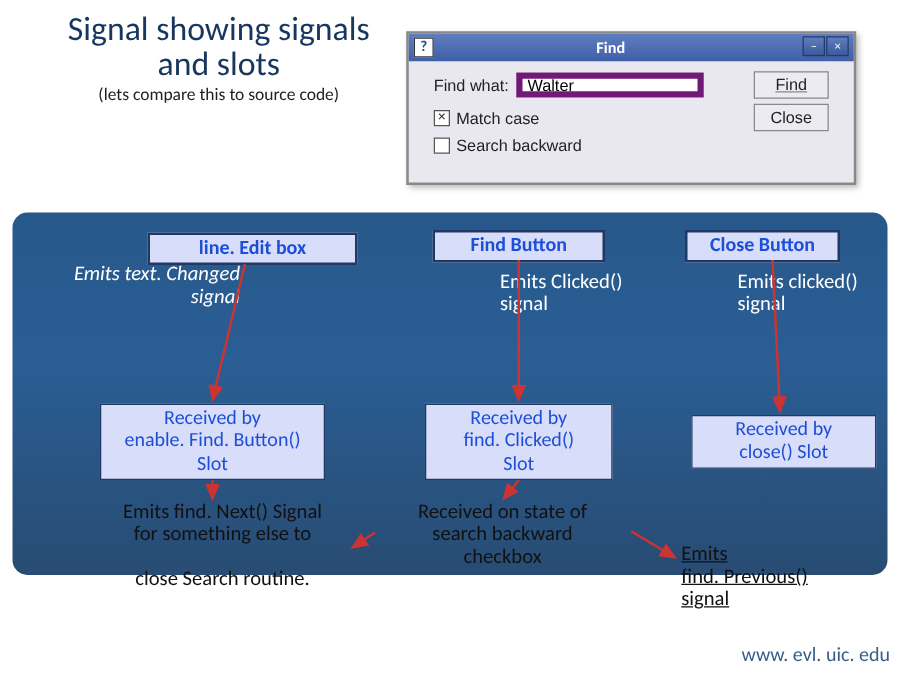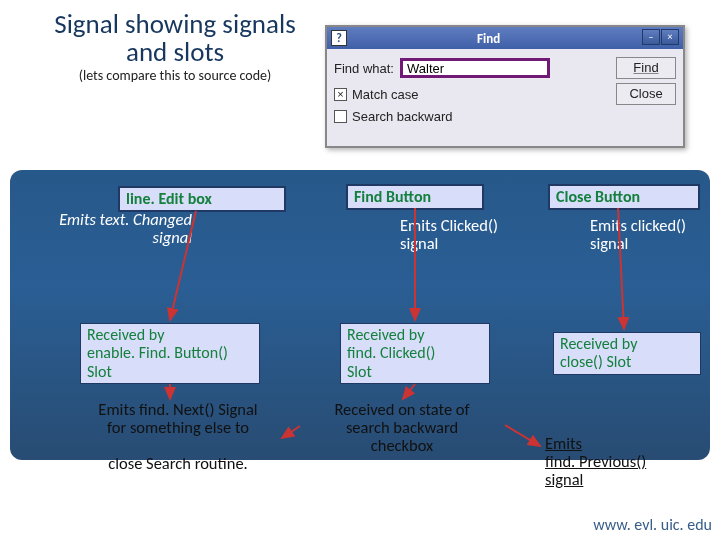--- a/index.html
+++ b/index.html
@@ -69,31 +69,31 @@
   .winbtn {
     width: 18px; height: 16px;
     background: linear-gradient(#5f7dbf,#3a5a9a);
     border: 1px solid #223a6a;
     color: #fff;
     font-size: 10px;
     line-height: 14px;
     text-align: center;
   }
   .dlgbody {
-    padding: 8px 7px;
+    padding: 8px 20px;
     font-family: "Segoe UI", sans-serif;
     font-size: 13px;
     color: #222;
     display: grid;
     grid-template-columns: 1fr 60px;
     gap: 4px 8px;
   }
   .row1 { display: flex; align-items: center; gap: 6px; }
   .txtinput {
-    border: 3px solid #701a75; background:#fff;
+    border: 5px solid #701a75; background:#fff;
     width: 150px; height: 20px; padding: 1px 4px;
     font-size: 13px;
   }
   .dlgbtn {
     border: 1px solid #888; background: #ecebf2;
     width: 60px; height: 22px; font-size: 13px;
     text-align: center; line-height: 20px;
   }
   .find-btn { text-decoration: underline; text-decoration-color:#888;}
   .chk { display: flex; align-items: center; gap: 5px; }
@@ -105,21 +105,22 @@
     left: 10px; top: 170px;
     width: 700px; height: 290px;
     background: linear-gradient(#27588a 0%, #2a5e94 40%, #284c73 100%);
     border-radius: 12px;
   }
   .node {
     position: absolute;
     background: #d8defa;
     border: 1.5px solid #1f3864;
     font-size: 16px;
-    color: #15803d;
+    color: #1d4ed8;
+    text-align: center;
     padding: 2px 6px;
     line-height: 1.15;
   }
   .footer-lbl {
     position: absolute;
     color: #fff;
     font-size: 8.5px;
     letter-spacing: 0.3px;
   }
   .url {
@@ -185,21 +186,21 @@
       <span>Search backward</span>
     </div>
     <div></div>
   </div>
 </div>
 
 <div class="zone"></div>
 
 <div class="node hdrbox" style="left:118px; top:186px; width:168px;">line. Edit box</div>
 <div class="node hdrbox" style="left:346px; top:184px; width:138px;">Find Button</div>
-<div class="node hdrbox" style="left:548px; top:184px; width:152px;">Close Button</div>
+<div class="node hdrbox" style="left:548px; top:184px; width:124px;">Close Button</div>
 
 <div class="emits" style="left:32px; top:210px; text-align:right; width:160px;font-style:italic;">
   <span>Emits text. Changed</span><br><span>signal</span>
 </div>
 <div class="emits" style="left:400px; top:216px;">
   <span>Emits Clicked()</span><br><span>signal</span>
 </div>
 <div class="emits" style="left:590px; top:216px;">
   <span>Emits clicked()</span><br><span>signal</span>
 </div>

